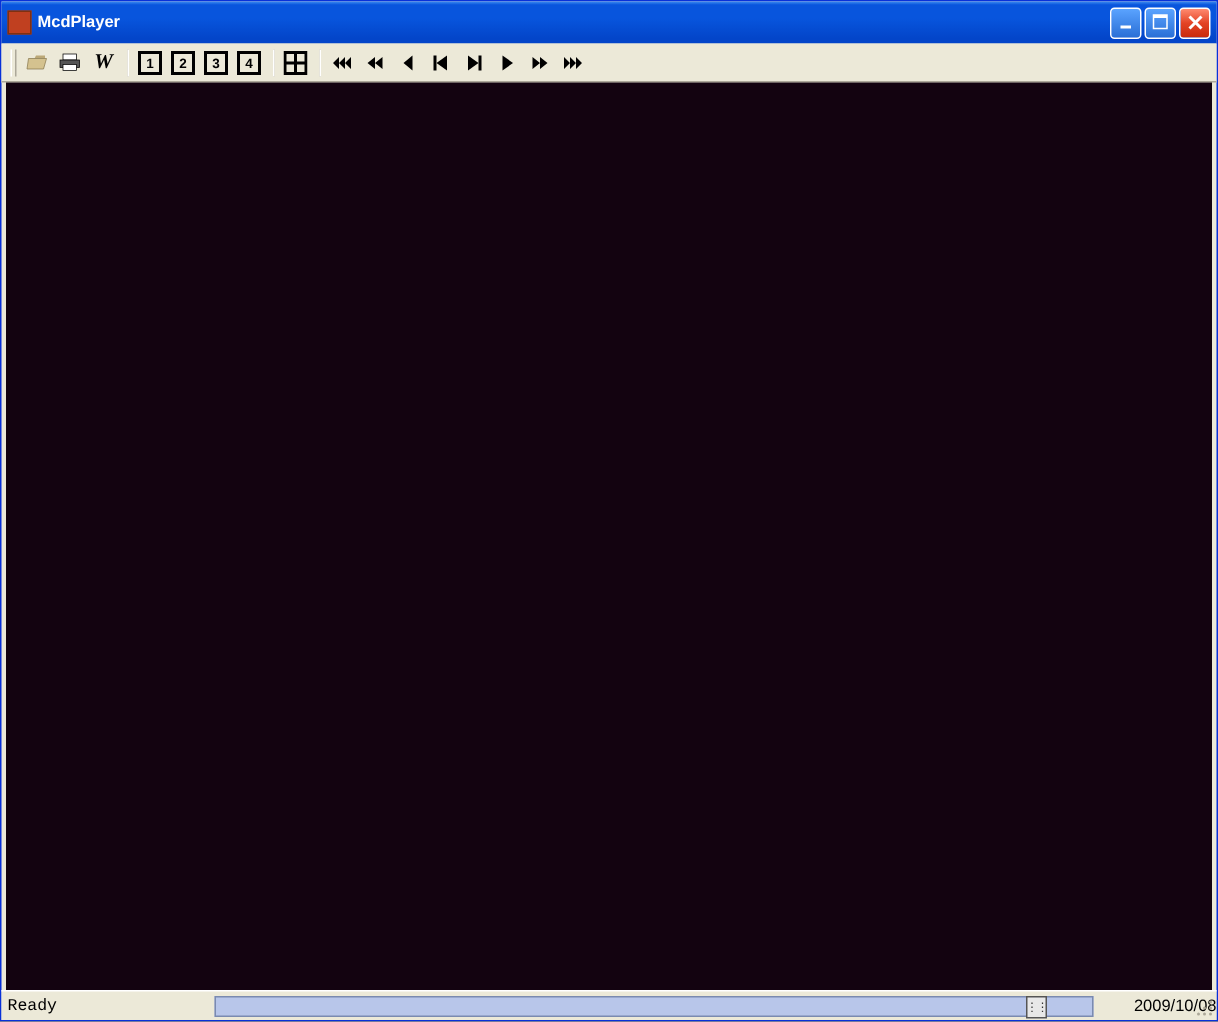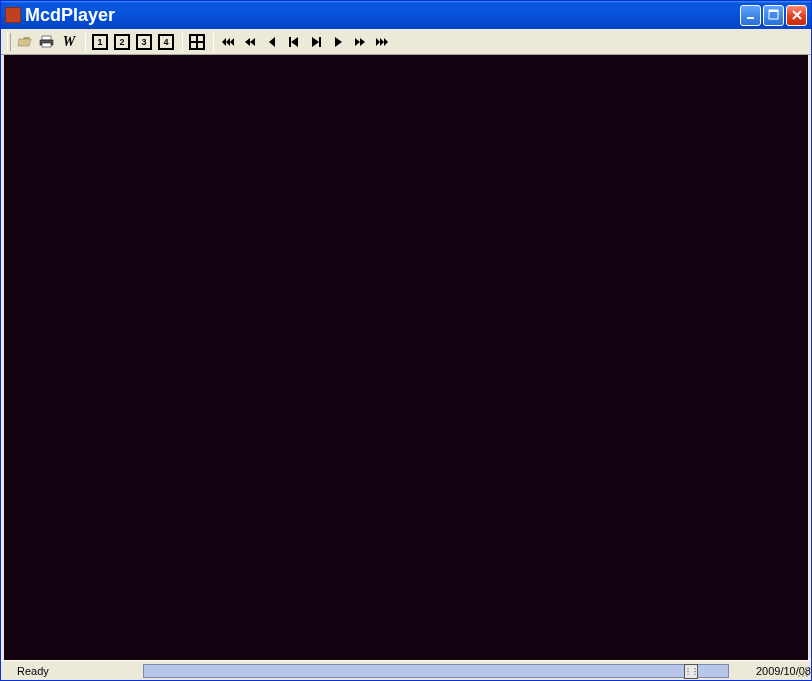--- a/index.html
+++ b/index.html
@@ -20,21 +20,21 @@
       background: #ece9d8;
     }
     .titlebar {
       height: 28px;
       background: linear-gradient(to bottom, #3c8cf0 0%, #0855dd 8%, #0855dd 40%, #0345c9 88%, #0345c9 100%);
       display: flex;
       align-items: center;
       padding: 0 4px;
       color: white;
       font-weight: bold;
-      font-size: 18px;
+      font-size: 11px;
     }
     .titlebar-icon {
       width: 16px;
       height: 16px;
       background: #c04020;
       margin-right: 4px;
       border: 1px solid #803010;
       position: relative;
     }
     .titlebar-title {
@@ -103,21 +103,22 @@
       height: 20px;
       background: #ece9d8;
       border-top: 1px solid #fff;
       display: flex;
       align-items: center;
       position: relative;
     }
     .status-ready {
       width: 140px;
       border: none;
-      padding-left: 16px;
+      padding-left: 4px;
+      font-family: Liberation Mono, monospace;
     }
     .status-slider-cell {
       flex: 1;
       display: flex;
       align-items: center;
       padding: 0 2px;
     }
     .slider-track {
       flex: 1;
       height: 14px;

